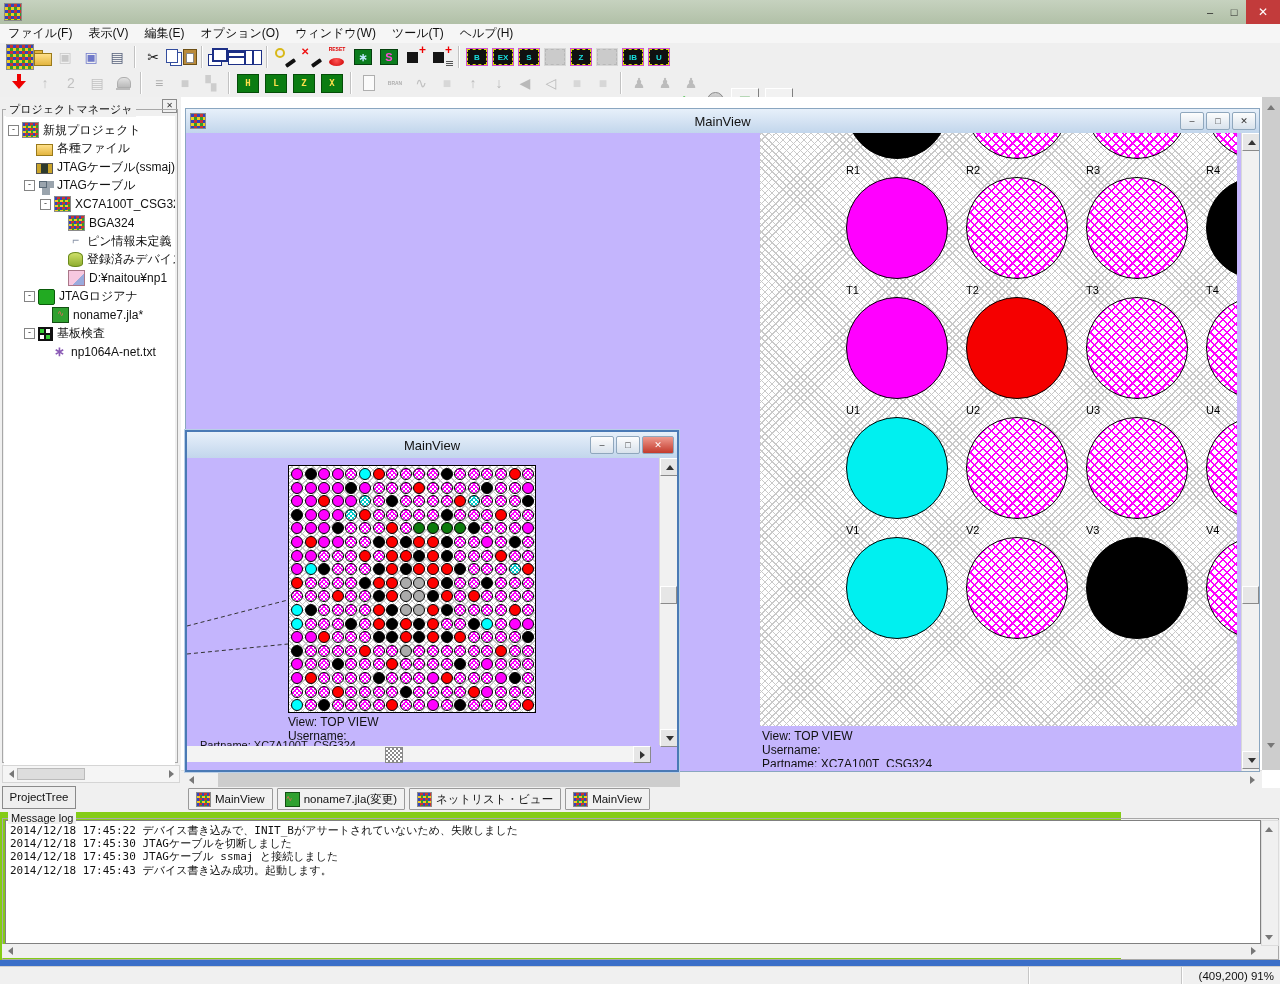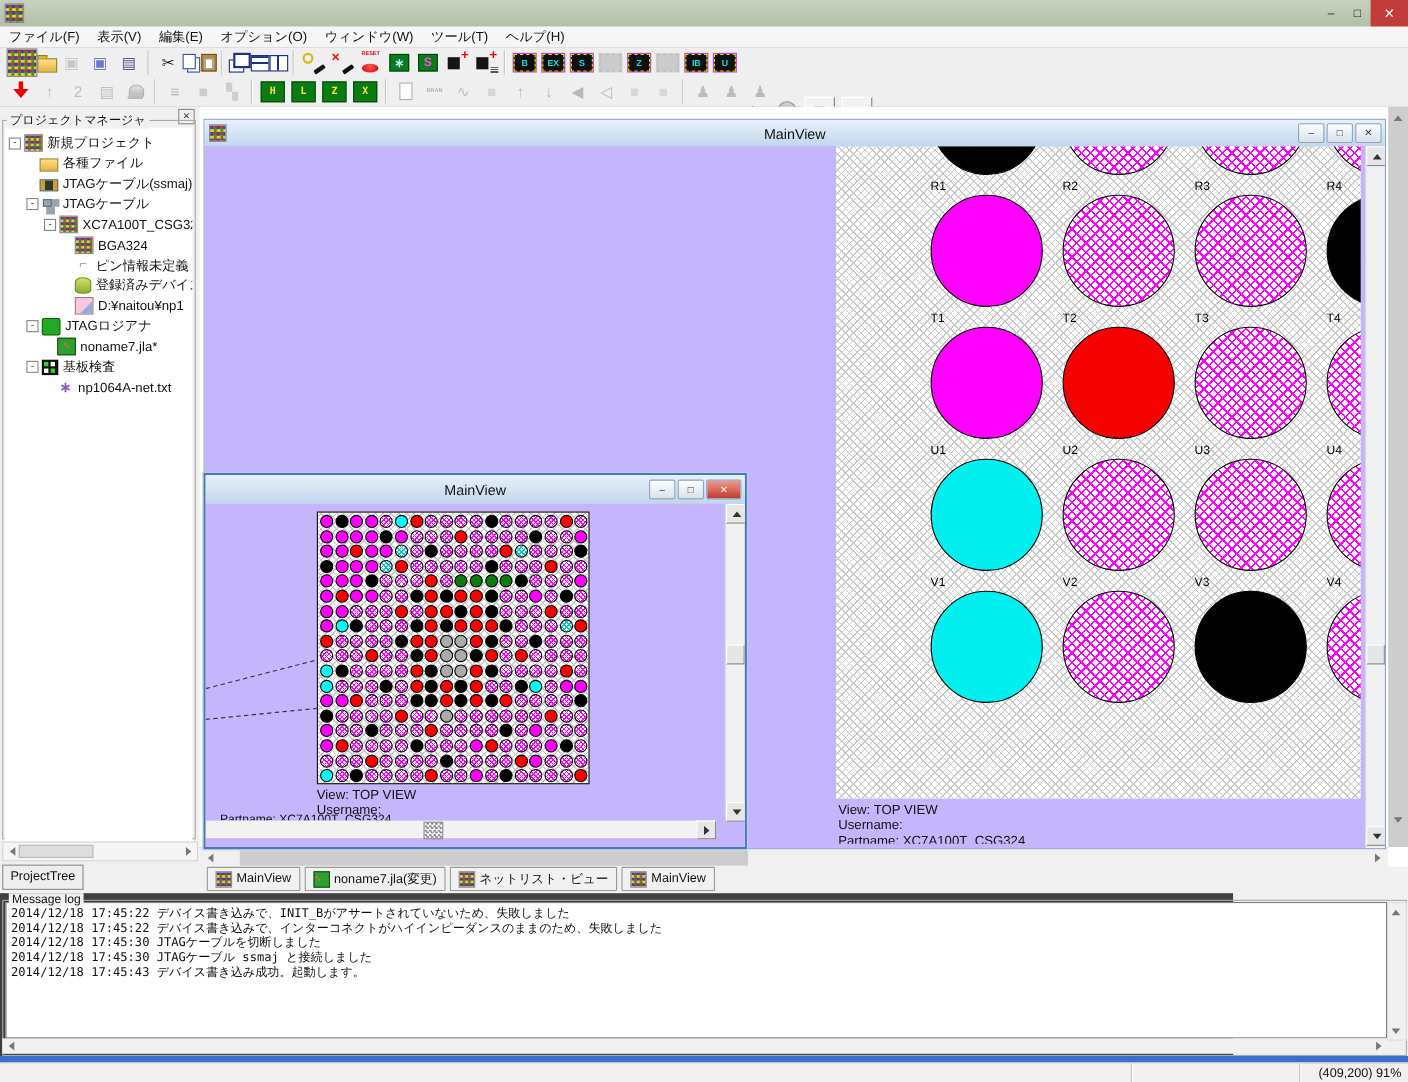--- a/index.html
+++ b/index.html
@@ -185,21 +185,21 @@
   #mdihscroll{left:0;top:673px;width:1081px;height:18px;background:#f0f0f0;border-top:1px solid #e0e0e0}
   #mdihthumb{position:absolute;left:37px;top:2px;width:462px;height:14px;background:#cdcdcd}
   .flatarrow{position:absolute;display:flex;align-items:center;justify-content:center;width:16px;height:16px}
   
   #tabstrip{left:0;top:691px;width:1099px;height:24px;background:#f0f0f0;display:flex;align-items:flex-start;padding-left:7px;box-sizing:border-box}
   .tab{display:flex;align-items:center;height:20px;border:1px solid #9a9a9a;background:#f1f1f1;
     padding:0 7px;margin-right:4px;font-size:11.5px;color:#111;border-radius:1px}
   .tab .k-grid{width:13px;height:13px;margin-right:4px;background-size:5px 5px}
   .tab .ti-wave{width:13px;height:13px;margin-right:4px}
   
-  #msglog{left:0;top:812px;width:1121px;height:148px;background:#404040}
+  #msglog{left:0;top:812px;width:1121px;height:148px;background:#84cc16}
   #loggroup{left:2px;top:6px;width:1275px;height:140px;border:1px solid #a8a8a8}
   #loglabel{left:8px;top:0;background:#f0f0f0;padding:0 3px;font-size:11px;color:#111;z-index:2}
   #logarea{left:5px;top:8px;width:1256px;height:124px;background:#fff;border:1px solid #808080;
     overflow:hidden;padding:3px 0 0 4px;box-sizing:border-box}
   .logline{font-family:"DejaVu Sans Mono",monospace;font-size:11px;line-height:13.2px;
     color:#111;white-space:nowrap}
   #logvscroll{left:1261px;top:8px;width:16px;height:124px;background:#f0f0f0;border:1px solid #dcdcdc}
   #loghscroll{left:2px;top:132px;width:1259px;height:14px;background:#f0f0f0}
   
   #bluebar{left:0;top:960px;width:1280px;height:6px;background:#3b6fc8}
@@ -854,21 +854,20 @@
         <div class="tablabel">MainView</div>
       </div>
     </div>
 </div>
 
 <div id="msglog" class="abs">
   <div id="loglabel" class="abs">Message log</div>
   <div id="loggroup" class="abs"></div>
   <div id="logarea" class="abs">
       <div class="logline">2014/12/18 17:45:22  デバイス書き込みで、INIT_Bがアサートされていないため、失敗しました</div>
-      <div class="logline">2014/12/18 17:45:22  デバイス書き込みで、インターコネクトがハイインピーダンスのままのため、失敗しました</div>
       <div class="logline">2014/12/18 17:45:30  JTAGケーブルを切断しました</div>
       <div class="logline">2014/12/18 17:45:30  JTAGケーブル ssmaj と接続しました</div>
       <div class="logline">2014/12/18 17:45:43  デバイス書き込み成功。起動します。</div>
     </div>
   <div id="logvscroll" class="abs">
     <div class="flatarrow gray" style="left:-1px;top:0">
         <div class="tri t-up"></div>
       </div>
     <div class="flatarrow gray" style="left:-1px;bottom:0">
         <div class="tri t-down"></div>

